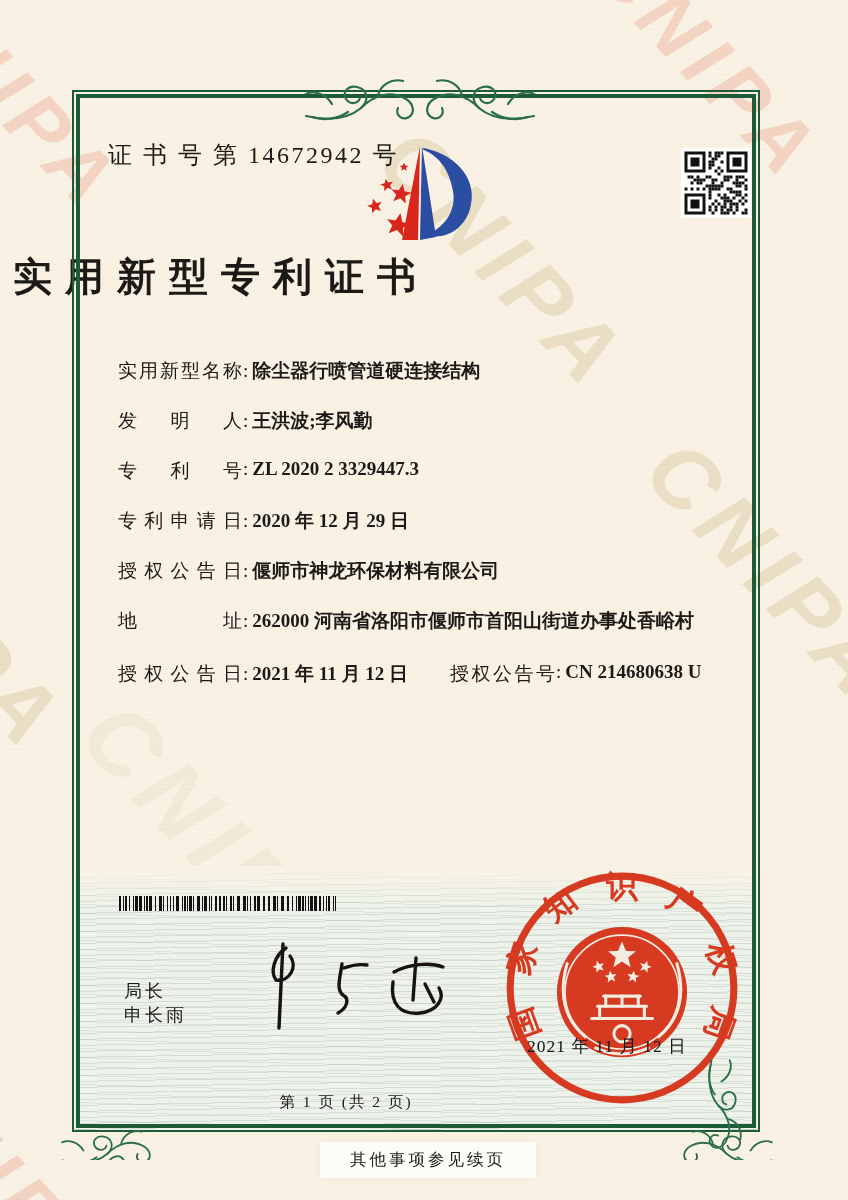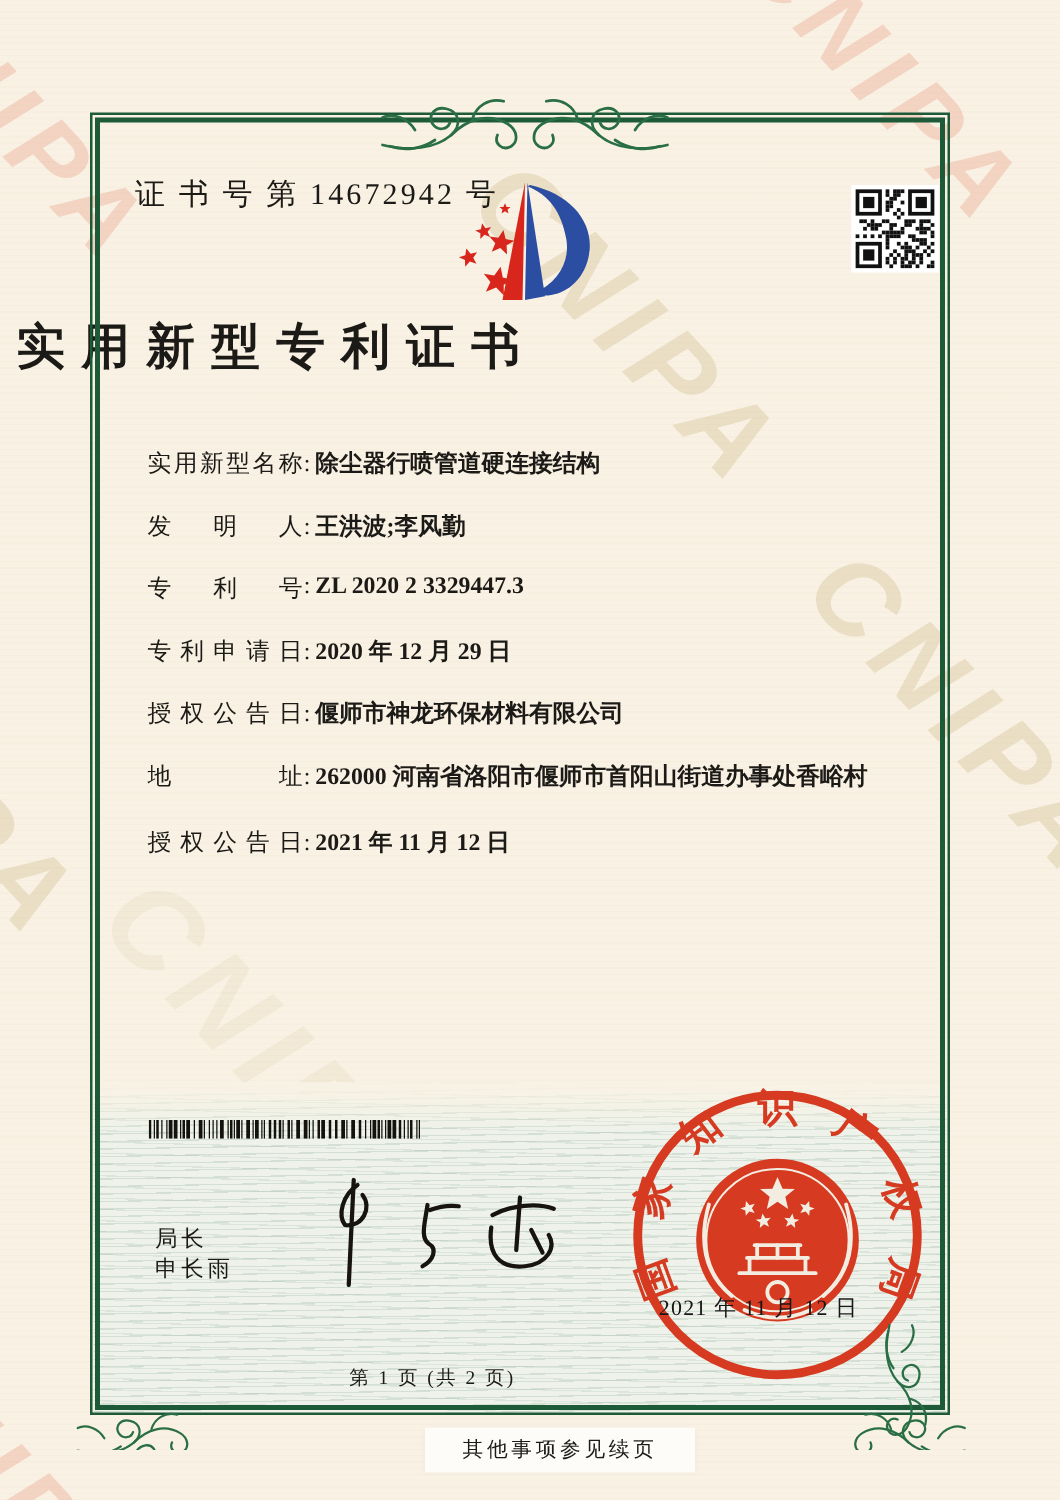--- a/index.html
+++ b/index.html
@@ -64,21 +64,21 @@
   .body-text p{margin:0;text-indent:2em;font-size:19.5px;line-height:29.5px;text-align:justify;}
   
   .barcode{position:absolute;z-index:2;left:119px;top:896px;width:220px;height:15px;}
   .signer-title{position:absolute;z-index:2;left:124px;top:979px;font-size:18px;letter-spacing:3px;font-family:"Liberation Sans","DejaVu Sans",sans-serif;}
   .signer-name{position:absolute;z-index:2;left:124px;top:1003px;font-size:18px;letter-spacing:3px;font-family:"Liberation Sans","DejaVu Sans",sans-serif;}
   .signature{position:absolute;z-index:2;left:246px;top:938px;}
   .seal{position:absolute;z-index:2;left:500px;top:866px;}
   .seal-date{position:absolute;z-index:3;left:527px;top:1034px;font-size:17.5px;letter-spacing:1px;color:#161616;}
   .page-footer{position:absolute;z-index:2;left:0;top:1092px;width:692px;text-align:center;font-size:15.5px;letter-spacing:2px;}
   .cont-note{
-    position:absolute;z-index:2;left:448px;top:1142px;transform:translateX(-50%);
+    position:absolute;z-index:2;left:428px;top:1142px;transform:translateX(-50%);
     background:#fdfcf8;padding:7px 30px;font-size:16.5px;letter-spacing:3px;white-space:nowrap;
     box-shadow:0 0 6px rgba(0,0,0,.04);
   }
 </style>
 </head>
 <body>
 
 <svg width="0" height="0" style="position:absolute" aria-hidden="true">
   <defs>
     <path id="star" d="M0,-13 L3.8,-4.2 13,-4 5.9,1.9 8,11 0,5.6 -8,11 -5.9,1.9 -13,-4 -3.8,-4.2 Z"></path>
@@ -266,20 +266,23 @@
     <span class="flabel">专利申请日</span><span class="fsep">:</span><span class="fvalue">2020 年 12 月 29 日</span>
   </div>
   <div class="frow" style="top:200px;">
     <span class="flabel">授权公告日</span><span class="fsep">:</span><span class="fvalue">偃师市神龙环保材料有限公司</span>
   </div>
   <div class="frow" style="top:250px;">
     <span class="flabel">地址</span><span class="fsep">:</span><span class="fvalue">262000 河南省洛阳市偃师市首阳山街道办事处香峪村</span>
   </div>
   <div class="frow" style="top:303px;width:628px;">
     <span class="flabel">授权公告日</span><span class="fsep">:</span><span class="fvalue">2021 年 11 月 12 日</span>
+    <span class="grant-no">
+      <span class="flabel">授权公告号</span><span class="fsep">:</span><span class="fvalue">CN 214680638 U</span>
+    </span>
   </div>
 </div>
 
 <div class="body-text">
 </div>
 
 <div class="barcode">
   <svg id="barcode-svg" width="220" height="15" viewBox="0 0 220 15">
       <rect x="0" y="0" width="2" height="15" fill="#14120f"></rect>
       <rect x="4" y="0" width="1" height="15" fill="#14120f"></rect>

